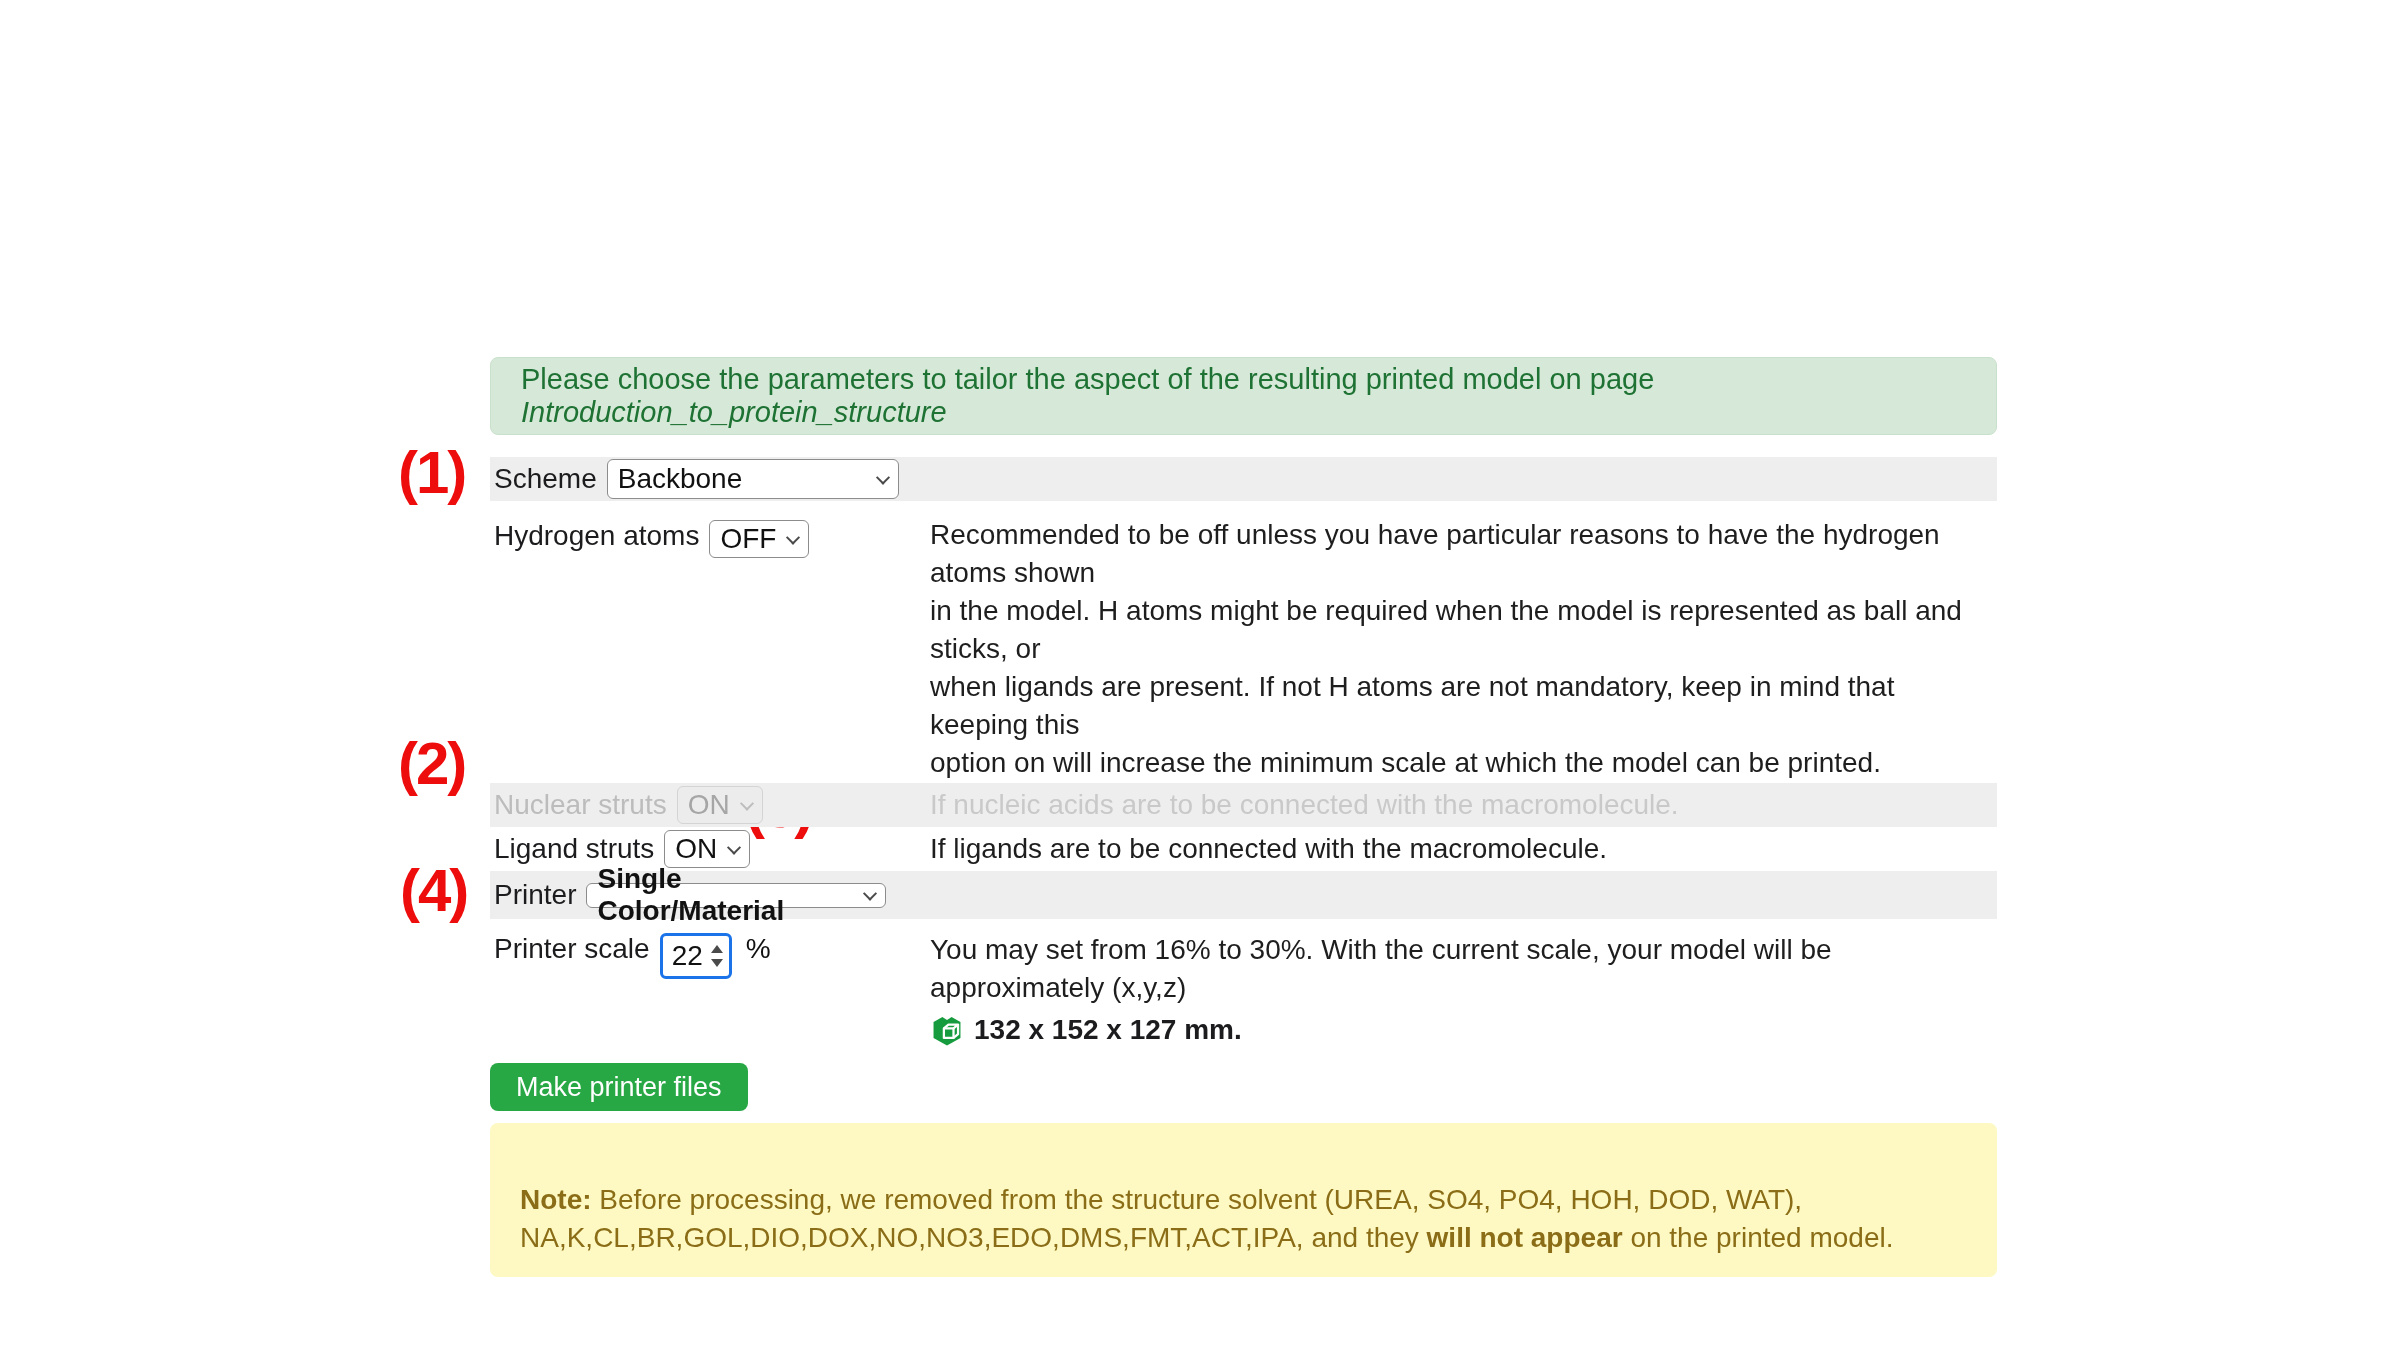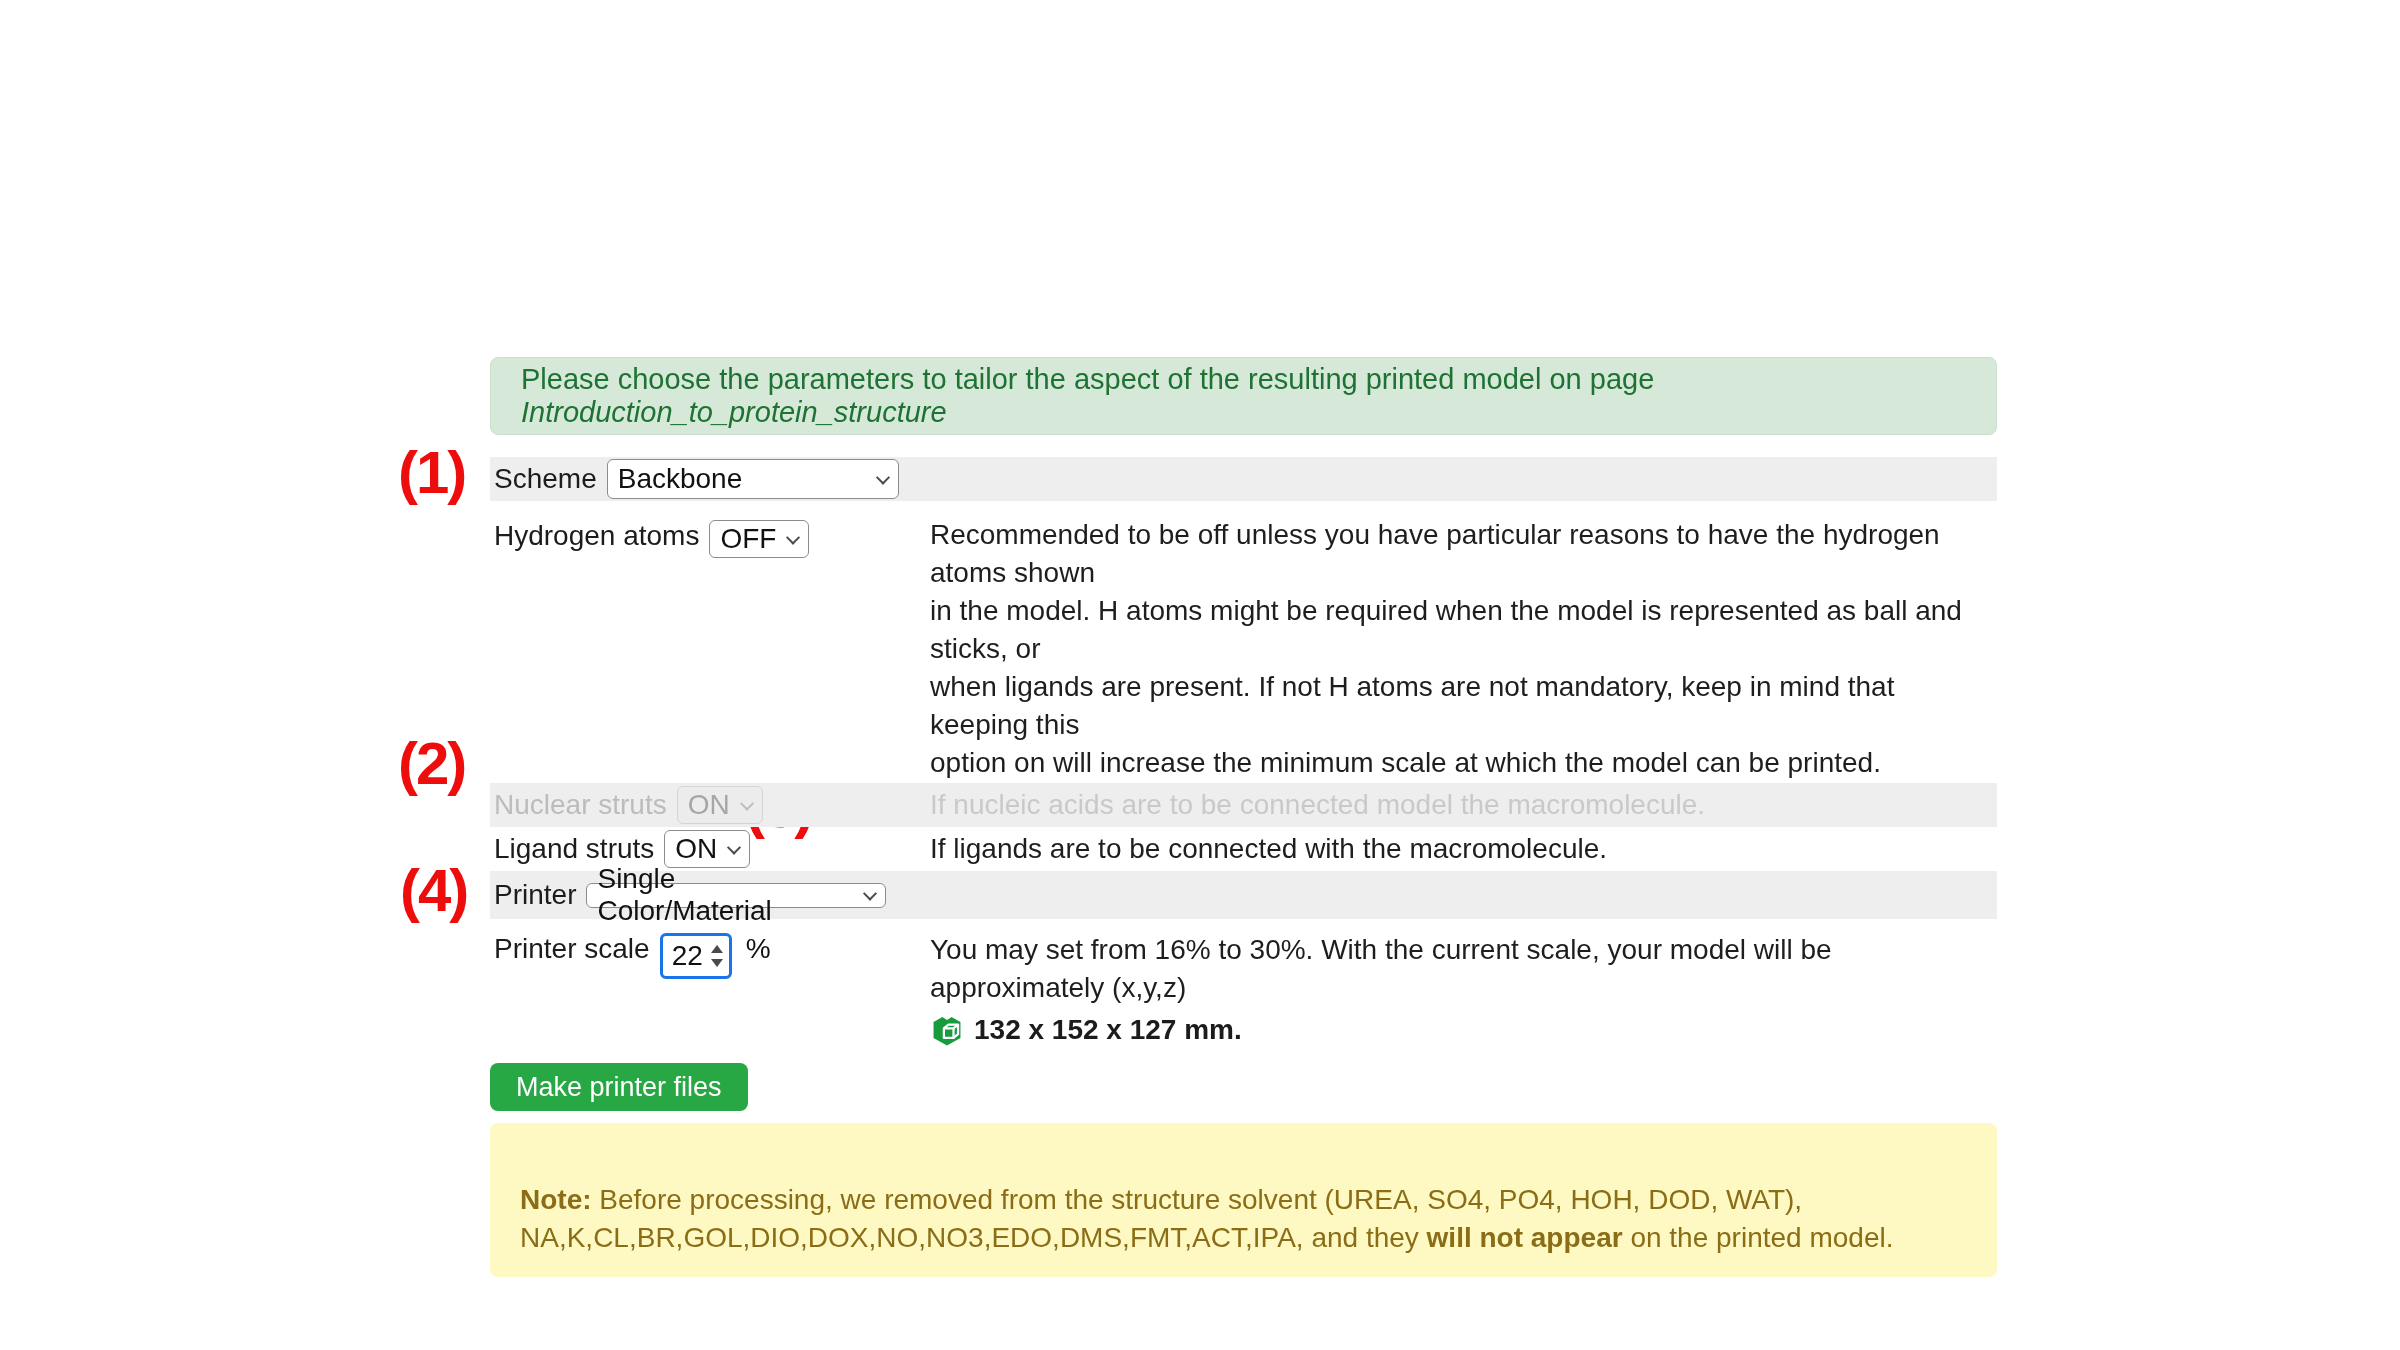--- a/index.html
+++ b/index.html
@@ -33,21 +33,21 @@
   .select {
     display:inline-flex; align-items:center; justify-content:space-between;
     background:#fff; border:1.5px solid #8c8c8c; border-radius:6px;
     height:38px; padding:0 10px 0 10px; font-size:28px; color:#111; cursor:default;
   }
   .select .chev {
     width:10px; height:10px; border-right:2.5px solid #4a4a4a; border-bottom:2.5px solid #4a4a4a;
     transform:rotate(45deg) translate(-1px,-1px); margin-left:12px; flex:0 0 auto;
   }
   .select.wide { width:292px; height:40px; }
-  .select.mid  { width:300px; height:25px; }
+  .select.mid  { width:300px; height:25px;font-weight:bold; }
   .select.small{ height:38px; }
   .select.disabled { background:#ececec; border-color:#d4d4d4; color:#a6a6a6; }
   .select.disabled .chev { border-color:#bdbdbd; }
 
   .row.nuclear { color:#bcbcbc; }
   .row.nuclear .row-left { color:#bcbcbc; }
   .row.nuclear .row-right { color:#c9c9c9; }
 
   .hydrogen-row { padding:3px 0 1px 0;margin-top:12px; }
   .hydrogen-row .row-left { align-items:flex-start; padding-top:4px; }
@@ -141,21 +141,21 @@
     </div>
 
     <div class="row gray single nuclear">
       <div class="row-left">
         <span>Nuclear struts</span>
         <div class="select small disabled">
           <span>ON</span>
           <span class="chev"></span>
         </div>
       </div>
-      <div class="row-right">If nucleic acids are to be connected model the macromolecule.</div>
+      <div class="row-right">If nucleic acids are to be connected with the macromolecule.</div>
     </div>
 
     <div class="row single">
       <div class="row-left">
         <span>Ligand struts</span>
         <div class="select small">
           <span>ON</span>
           <span class="chev"></span>
         </div>
       </div>

